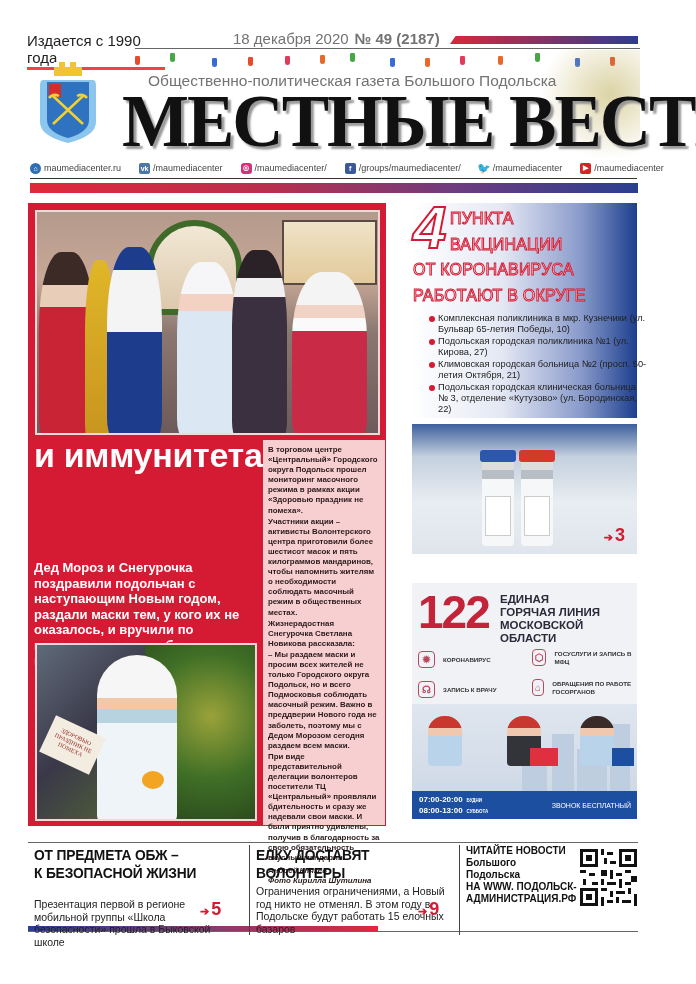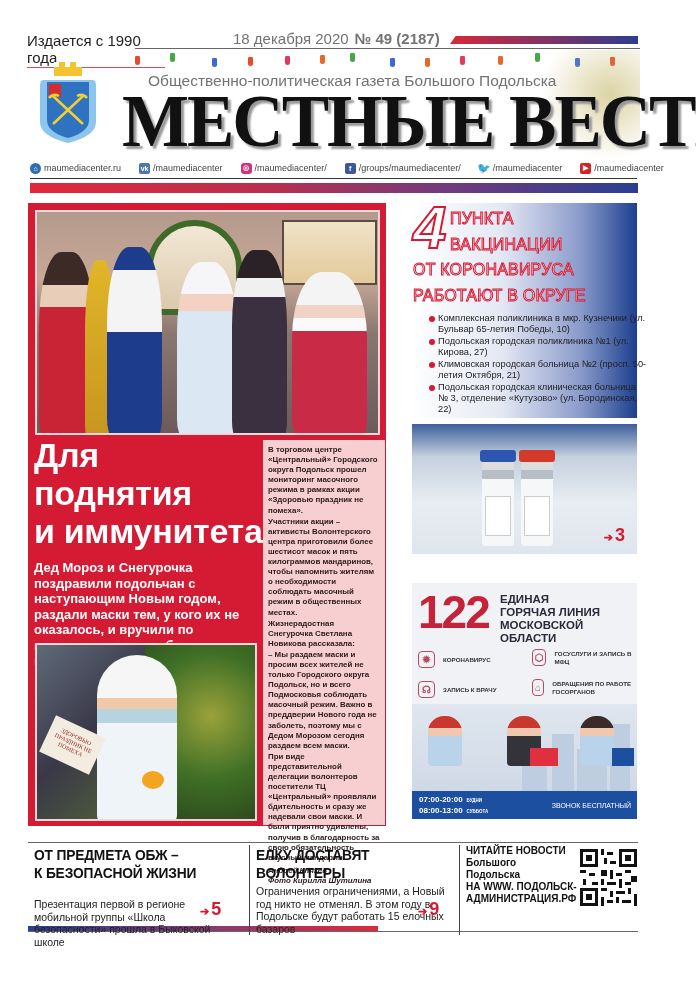--- a/index.html
+++ b/index.html
@@ -1,19 +1,19 @@
 <!DOCTYPE html>
 <html><head>
 <meta charset="utf-8">
 <style>
 *{box-sizing:border-box;margin:0;padding:0}
 body{width:696px;height:984px;background:#fff;font-family:"Liberation Sans",sans-serif;position:relative;overflow:hidden;color:#222}
 .abs{position:absolute}
 
-.since{left:27px;top:32px;font-size:15px;color:#222;border-bottom:1px solid #ef4444;width:138px;padding-bottom:1px}
+.since{left:27px;top:32px;font-size:15px;color:#222;border-bottom:3px solid #ef4444;width:138px;padding-bottom:1px}
 .dateline{left:233px;top:30px;font-size:15px;color:#737373}
 .dateline b{font-weight:bold;margin-left:6px}
 .topbar{left:450px;top:36px;width:188px;height:8px;background:linear-gradient(90deg,#d8283a,#2d3d8f);clip-path:polygon(3% 0,100% 0,100% 100%,0 100%)}
 .hdr-rule{left:135px;top:48px;width:505px;height:1px;background:#666}
 .lights{left:130px;top:50px;width:510px;height:20px}
 .light{position:absolute;width:5px;height:9px;border-radius:2px 2px 4px 4px}
 .crest{left:37px;top:60px;width:62px;height:85px}
 .subtitle{left:148px;top:72px;font-size:15.5px;color:#737373}
 .masthead{left:122px;top:86px;font-family:"Liberation Serif",serif;font-size:71px;font-weight:bold;color:#111;letter-spacing:-2px;transform:scaleY(1.05);text-shadow:3px 3px 2px #999;line-height:70px;white-space:nowrap}
 .tree-bg{left:540px;top:50px;width:100px;height:110px;background:radial-gradient(ellipse at 70% 40%,rgba(190,175,90,.55),rgba(255,255,255,0) 70%)}
@@ -153,21 +153,20 @@
   <div class="door"></div>
   <div class="win"></div>
   <div class="p" style="left:2px;top:40px;width:55px;height:185px;background:linear-gradient(#3b2a26 0 18%,#e8cdb8 18% 30%,#c92435 30%)"></div>
   <div class="p" style="left:48px;top:48px;width:30px;height:180px;background:linear-gradient(#e0b628,#c7951f)"></div>
   <div class="p" style="left:70px;top:35px;width:55px;height:190px;background:linear-gradient(#1d3c8c 0 12%,#f4f4f4 12% 45%,#1d3c8c 45%)"></div>
   <div class="p" style="left:140px;top:50px;width:60px;height:175px;background:linear-gradient(#f6f6f8 0 18%,#f3d2c4 18% 28%,#dbe8f3 28%)"></div>
   <div class="p" style="left:195px;top:38px;width:55px;height:190px;background:linear-gradient(#2a2226 0 15%,#f0f0f0 15% 25%,#3a3040 25%)"></div>
   <div class="p" style="left:255px;top:60px;width:75px;height:165px;background:linear-gradient(#f4f4f4 0 20%,#f1d3c5 20% 28%,#fafafa 28% 36%,#c92a45 36%)"></div>
 </div>
 <div class="abs art-title">
-  <div>Для поднятия</div>
   <div>и иммунитета</div>
 </div>
 <div class="abs art-lead">Дед Мороз и Снегурочка поздравили подольчан с наступающим Новым годом, раздали маски тем, у кого их не оказалось, и вручили по мандаринке всем соблюдавшим масочный режим</div>
 <div class="abs photo2">
   <div class="tree"></div>
   <div class="girl"></div>
   <div class="sign">ЗДОРОВЬЮ ПРАЗДНИК НЕ ПОМЕХА</div>
   <div class="tang"></div>
 </div>
 <div class="abs art-body">

